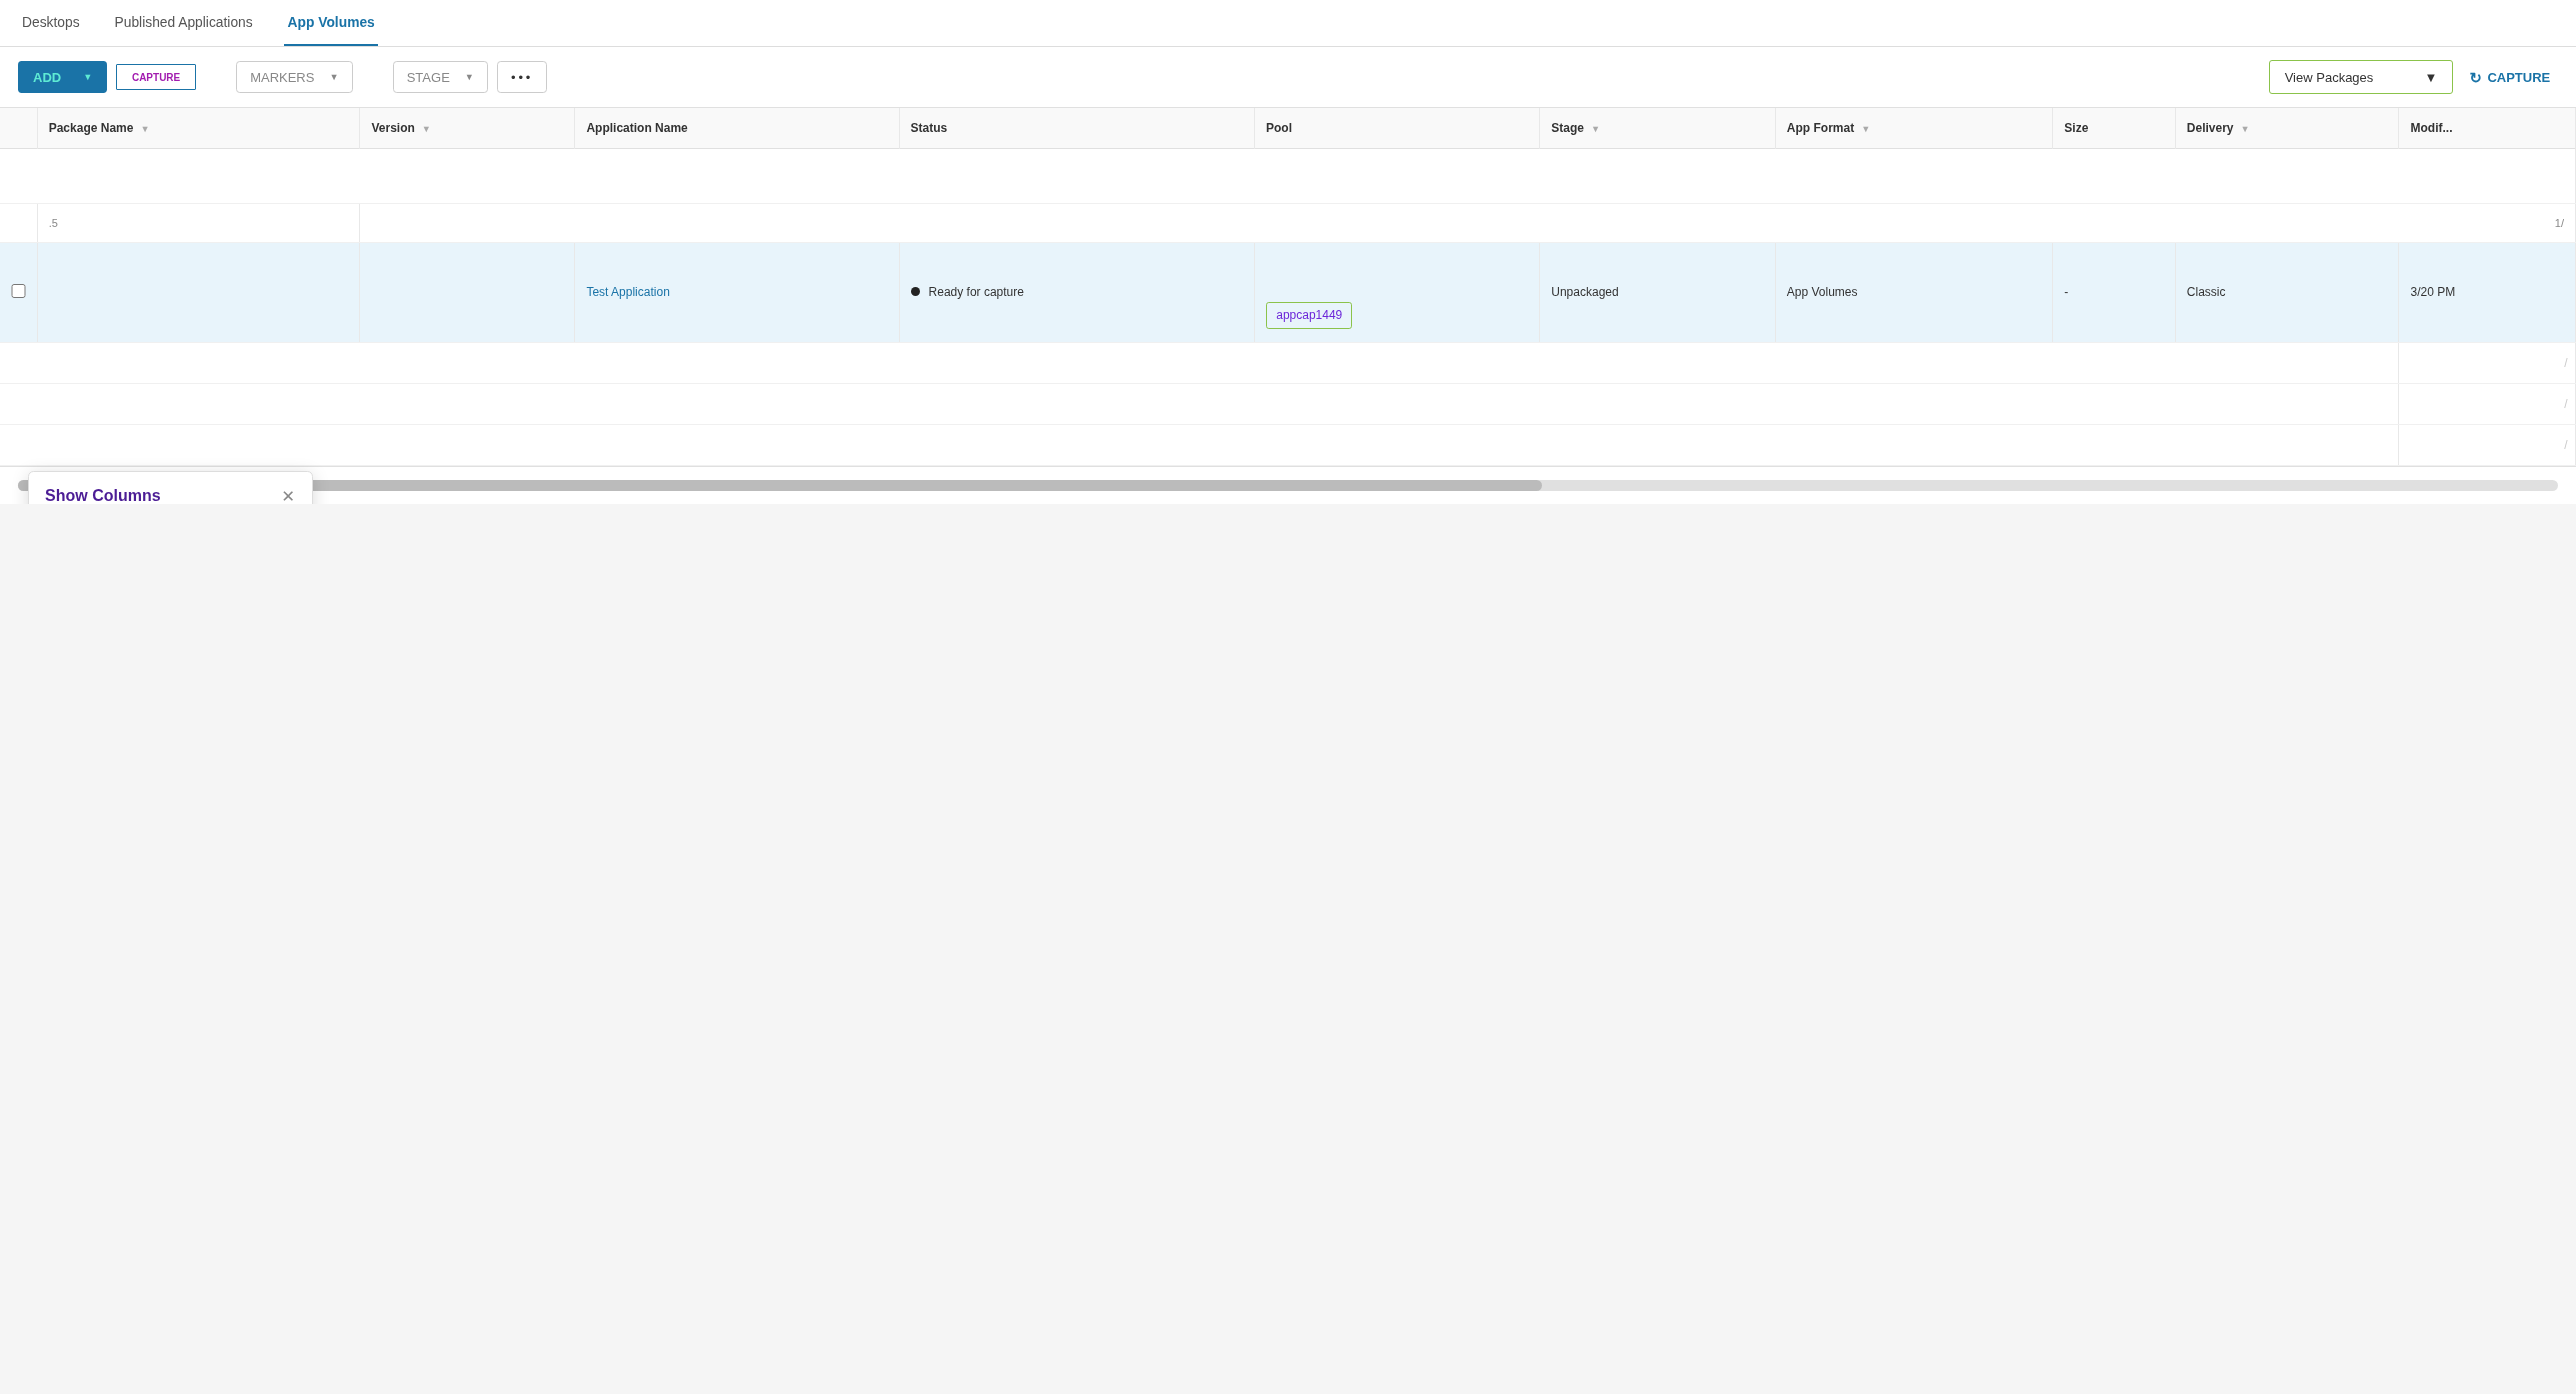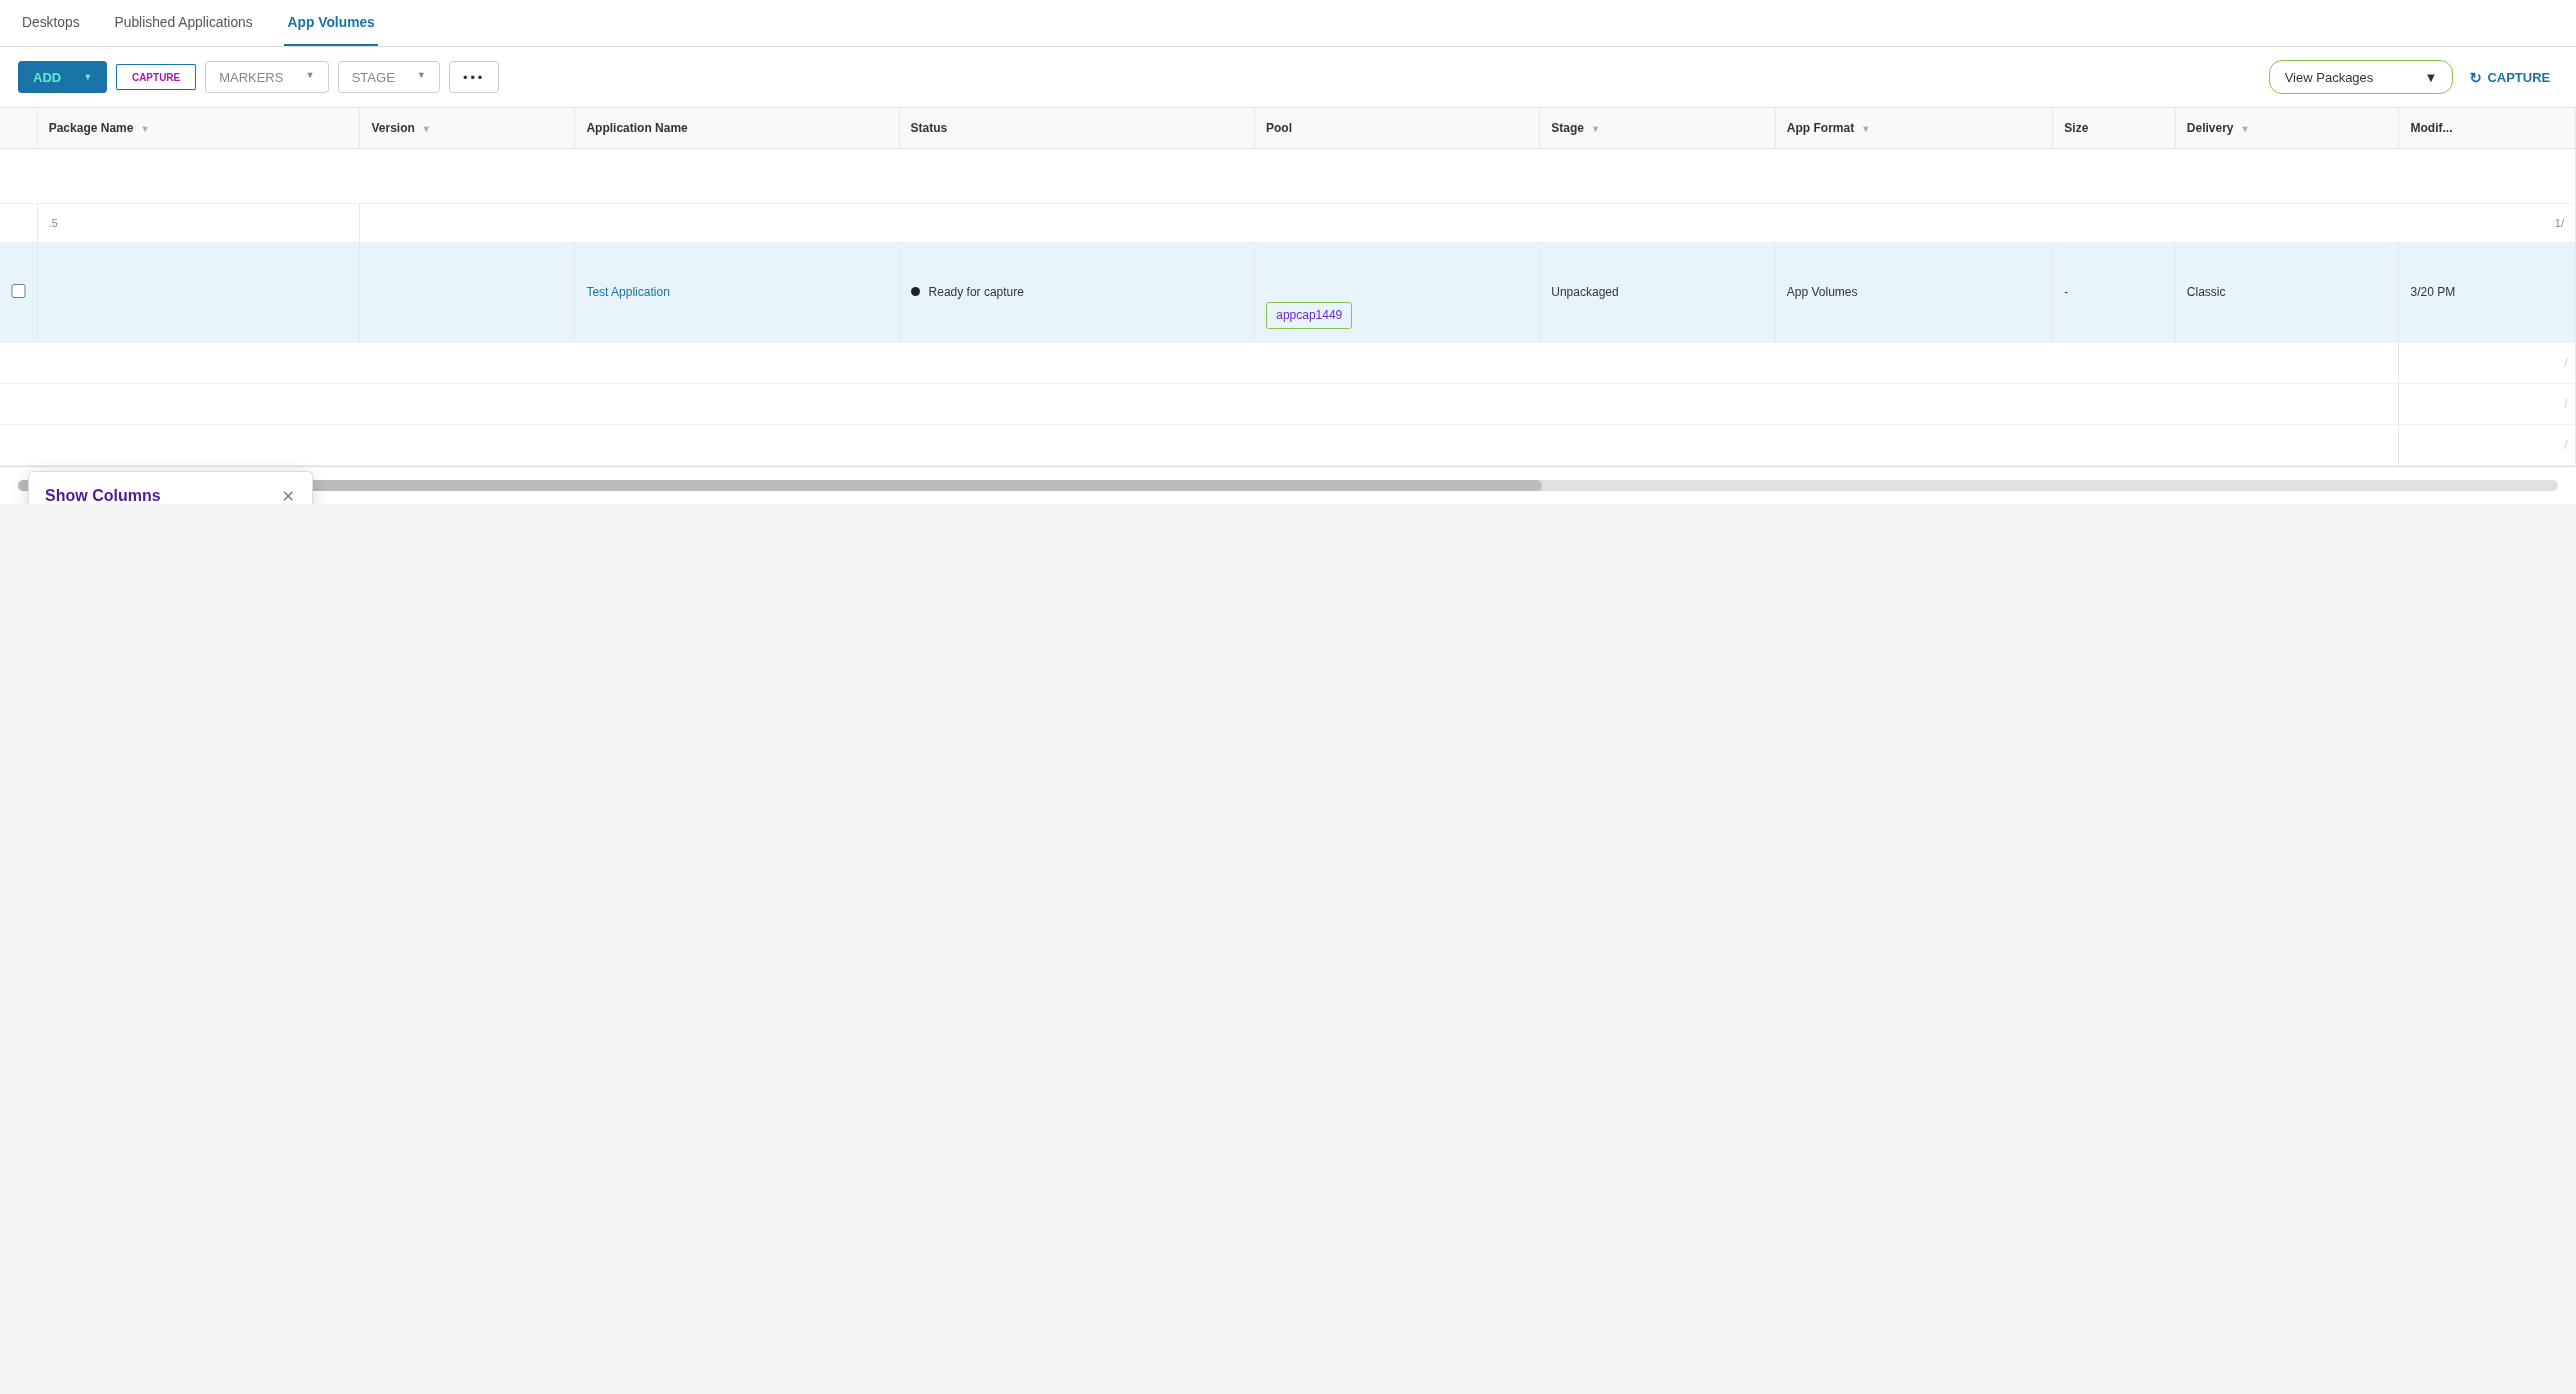--- a/index.html
+++ b/index.html
@@ -8,25 +8,25 @@
     
     .top-nav { background: #fff; border-bottom: 0.9px solid #ddd; padding: 0 18.4px; display: flex; align-items: flex-end; gap: 27.6px; }
     .nav-tab { padding: 14.7px 3.7px; color: #555; cursor: pointer; border-bottom: 2.8px solid transparent; font-size: 13.8px; white-space: nowrap; }
     .nav-tab.active { color: #1a73a7; border-bottom: 2.8px solid #1a73a7; font-weight: 600; }
 
     
     .toolbar { background: #fff; padding: 13px 18.4px; display: flex; align-items: center; gap: 9.2px; border-bottom: 0.9px solid #e0e0e0; }
     .btn-add { background: #1a73a7; color: #5eead4; border: none; padding: 8.3px 14.7px; border-radius: 3.7px; cursor: pointer; font-size: 13px; font-weight: 600; display: flex; align-items: center; gap: 22px; }
     .btn-add .arrow { font-size: 9.2px; }
     .btn-capture { background: #fff; color: #a21caf; border: 1.8px solid #1a73a7; padding: 6.4px 14.7px; border-radius: 1px; cursor: pointer; font-size: 10px; font-weight: 600; }
-    .btn-outline { background: #fff; color: #888; border: 0.9px solid #ccc; padding: 7.4px 13px; border-radius: 3.7px; cursor: pointer; font-size: 13px; display: flex; gap: 22px; }
+    .btn-outline { background: #fff; color: #888; border: 0.9px solid #ccc; padding: 7.4px 13px; border-radius: 3.7px; cursor: pointer; font-size: 13px; display: flex; align-items: center; gap: 15px; margin-left: 31px; }
     .btn-outline .arrow { font-size: 9.2px; }
     .btn-dots { background: #fff; color: #333; border: 0.9px solid #ccc; padding: 7.4px 13px; border-radius: 3.7px; cursor: pointer; font-size: 13px; letter-spacing: 2.8px; }
     .spacer { flex: 1; }
-    .view-packages-btn { background: #fff; border: 1.8px solid #8bc34a; padding: 8.3px 14.7px; border-radius: 13px; cursor: pointer; font-size: 13px; color: #333; display: flex; align-items: center; gap: 7.4px; min-width: 184px; justify-content: space-between; }
+    .view-packages-btn { background: #fff; border: 1.8px solid #8bc34a; padding: 8.3px 14.7px; border-radius: 3px; cursor: pointer; font-size: 13px; color: #333; display: flex; align-items: center; gap: 7.4px; min-width: 184px; justify-content: space-between; }
     .btn-refresh { background: transparent; border: none; color: #1a73a7; cursor: pointer; font-size: 13px; font-weight: 600; display: flex; align-items: center; gap: 5.5px; padding: 7.4px; }
 
     
     .main { background: #f5f5f5; padding: 0; position: relative; }
 
     
     .table-container { background: #fff; overflow: auto; position: relative; }
     table { width: 100%; border-collapse: collapse; }
     thead tr { background: #f9f9f9; border-bottom: 1.8px solid #e0e0e0; }
     th { padding: 13px 11px; text-align: left; font-weight: 600; color: #333; font-size: 12px; white-space: nowrap; border-right: 0.9px solid #e8e8e8; position: relative; }

